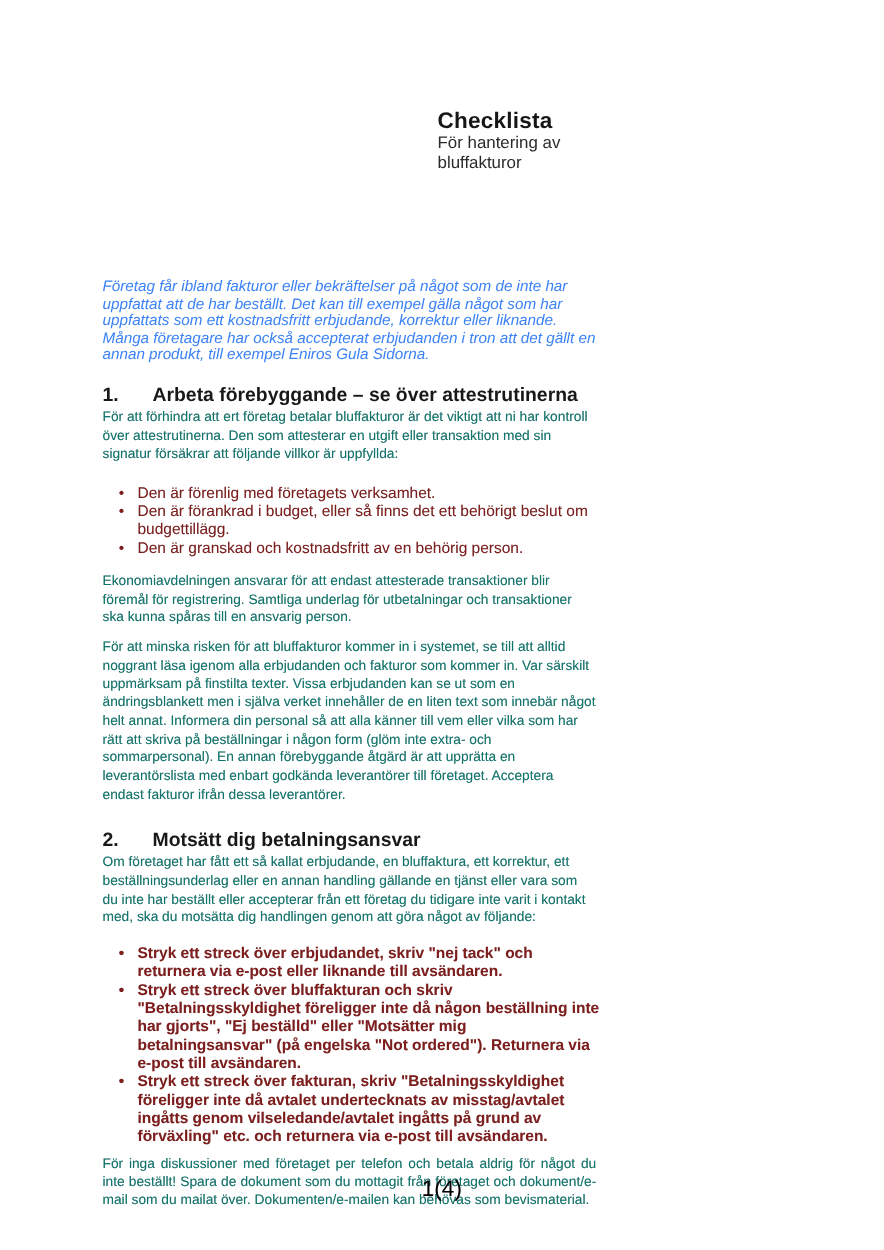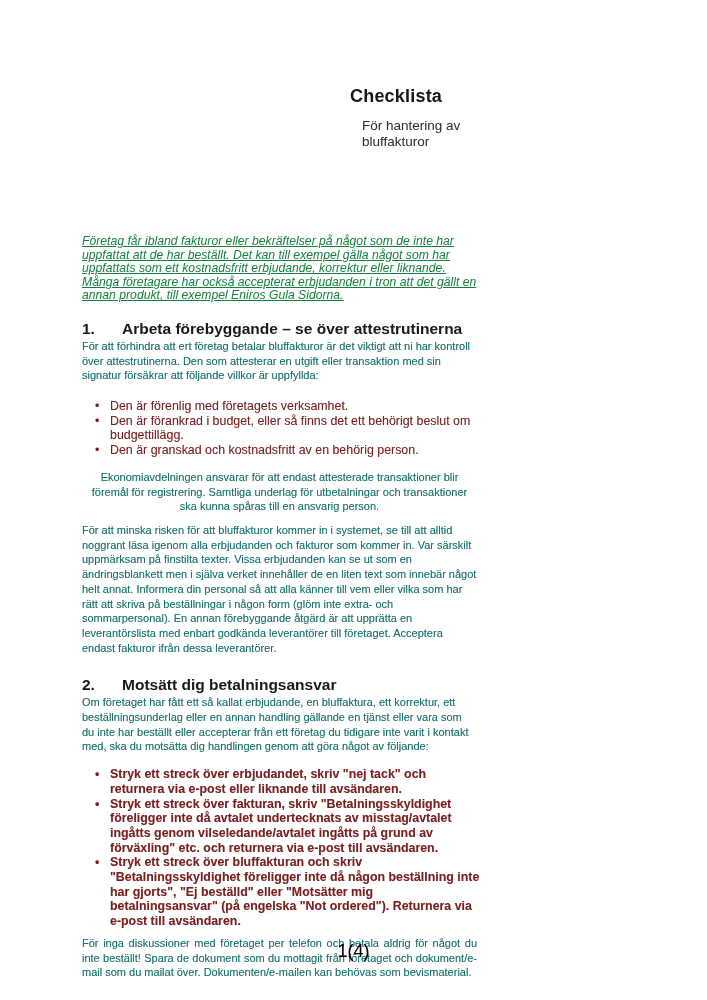--- a/index.html
+++ b/index.html
@@ -18,32 +18,31 @@
   .doc-header { margin-left: 268px; }
   .doc-title {
     margin: 0;
     font-size: 18px;
     line-height: 20px;
     font-weight: 700;
     color: #161616;
     letter-spacing: 0.2px;
   }
   .doc-subtitle {
-    margin: 12px;
+    margin: 0;
     font-size: 13.5px;
     line-height: 16px;
     color: #2a2a2a;
   }
   .intro {
     margin: 85px 0 0 0;
     font-style: italic;
     font-size: 12.2px;
     line-height: 13.6px;
-    color: #15803d;
-    text-decoration: underline;
+    color: #3b82f6;
   }
   .section-heading {
     position: relative;
     margin: 17px 0 0 0;
     padding-left: 40px;
     font-size: 15.5px;
     line-height: 17px;
     font-weight: 700;
     color: #181818;
   }
@@ -54,21 +53,21 @@
   }
   .section-heading.second { margin-top: 21px; }
   .body-para {
     margin: 13px 4px 0 0;
     font-size: 11px;
     line-height: 14.7px;
     color: #0f766e;
     text-shadow: 0 0 0.4px rgba(0,0,0,0.28);
   }
   .body-para.first { margin-top: 2px; }
-  .body-para.tight { margin-top: 12px; text-align: center; }
+  .body-para.tight { margin-top: 12px; }
   .body-para.before-gap { margin-top: 9px; }
   .body-para.justified { margin-top: 7px; text-align: justify; }
   ul.bullets {
     margin: 16px 0 0 0;
     padding: 0;
     list-style: none;
     font-size: 12.4px;
     line-height: 14.7px;
     color: #7f1d1d;
     text-shadow: 0 0 0.4px rgba(0,0,0,0.28);
@@ -124,21 +123,21 @@
   <p class="body-para before-gap">För att minska risken för att bluffakturor kommer in i systemet, se till att alltid noggrant läsa igenom alla erbjudanden och fakturor som kommer in. Var särskilt uppmärksam på finstilta texter. Vissa erbjudanden kan se ut som en ändringsblankett men i själva verket innehåller de en liten text som innebär något helt annat. Informera din personal så att alla känner till vem eller vilka som har rätt att skriva på beställningar i någon form (glöm inte extra- och sommarpersonal). En annan förebyggande åtgärd är att upprätta en leverantörslista med enbart godkända leverantörer till företaget. Acceptera endast fakturor ifrån dessa leverantörer.</p>
 
   <h2 class="section-heading second">
     <span class="sec-num">2.</span>
     <span>Motsätt dig betalningsansvar</span>
   </h2>
   <p class="body-para first">Om företaget har fått ett så kallat erbjudande, en bluffaktura, ett korrektur, ett beställningsunderlag eller en annan handling gällande en tjänst eller vara som du inte har beställt eller accepterar från ett företag du tidigare inte varit i kontakt med, ska du motsätta dig handlingen genom att göra något av följande:</p>
 
   <ul class="bullets second">
     <li>Stryk ett streck över erbjudandet, skriv "nej tack" och returnera via e-post eller liknande till avsändaren.</li>
+    <li>Stryk ett streck över bluffakturan och skriv "Betalningsskyldighet föreligger inte då någon beställning inte har gjorts", "Ej beställd" eller "Motsätter mig betalningsansvar" (på engelska "Not ordered"). Returnera via e-post till avsändaren.</li>
     <li>Stryk ett streck över fakturan, skriv "Betalningsskyldighet föreligger inte då avtalet undertecknats av misstag/avtalet ingåtts genom vilseledande/avtalet ingåtts på grund av förväxling" etc. och returnera via e-post till avsändaren.</li>
-    <li>Stryk ett streck över bluffakturan och skriv "Betalningsskyldighet föreligger inte då någon beställning inte har gjorts", "Ej beställd" eller "Motsätter mig betalningsansvar" (på engelska "Not ordered"). Returnera via e-post till avsändaren.</li>
   </ul>
 
   <p class="body-para justified">För inga diskussioner med företaget per telefon och betala aldrig för något du inte beställt! Spara de dokument som du mottagit från företaget och dokument/e-mail som du mailat över. Dokumenten/e-mailen kan behövas som bevismaterial.</p>
 
   <div class="page-footer">1(4)</div>
 
 </div>
 
 </body></html>

